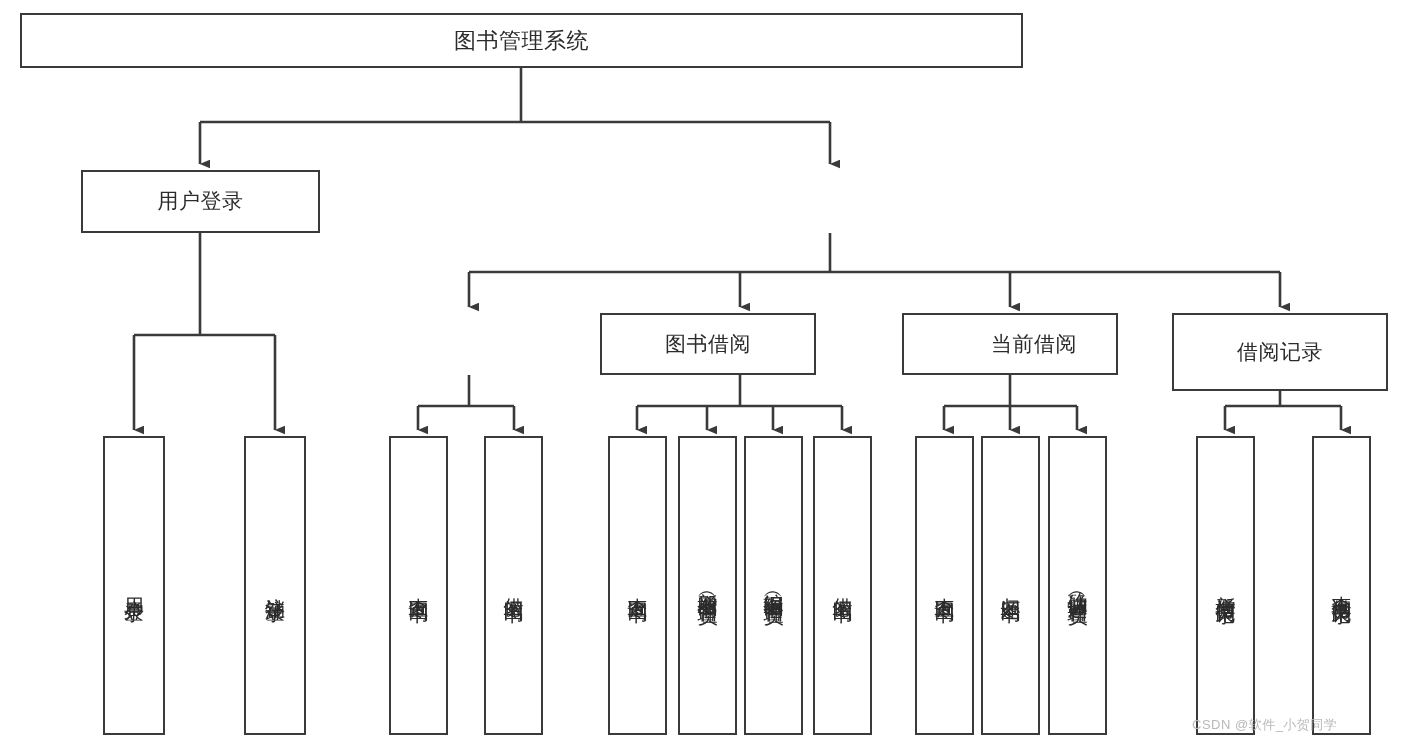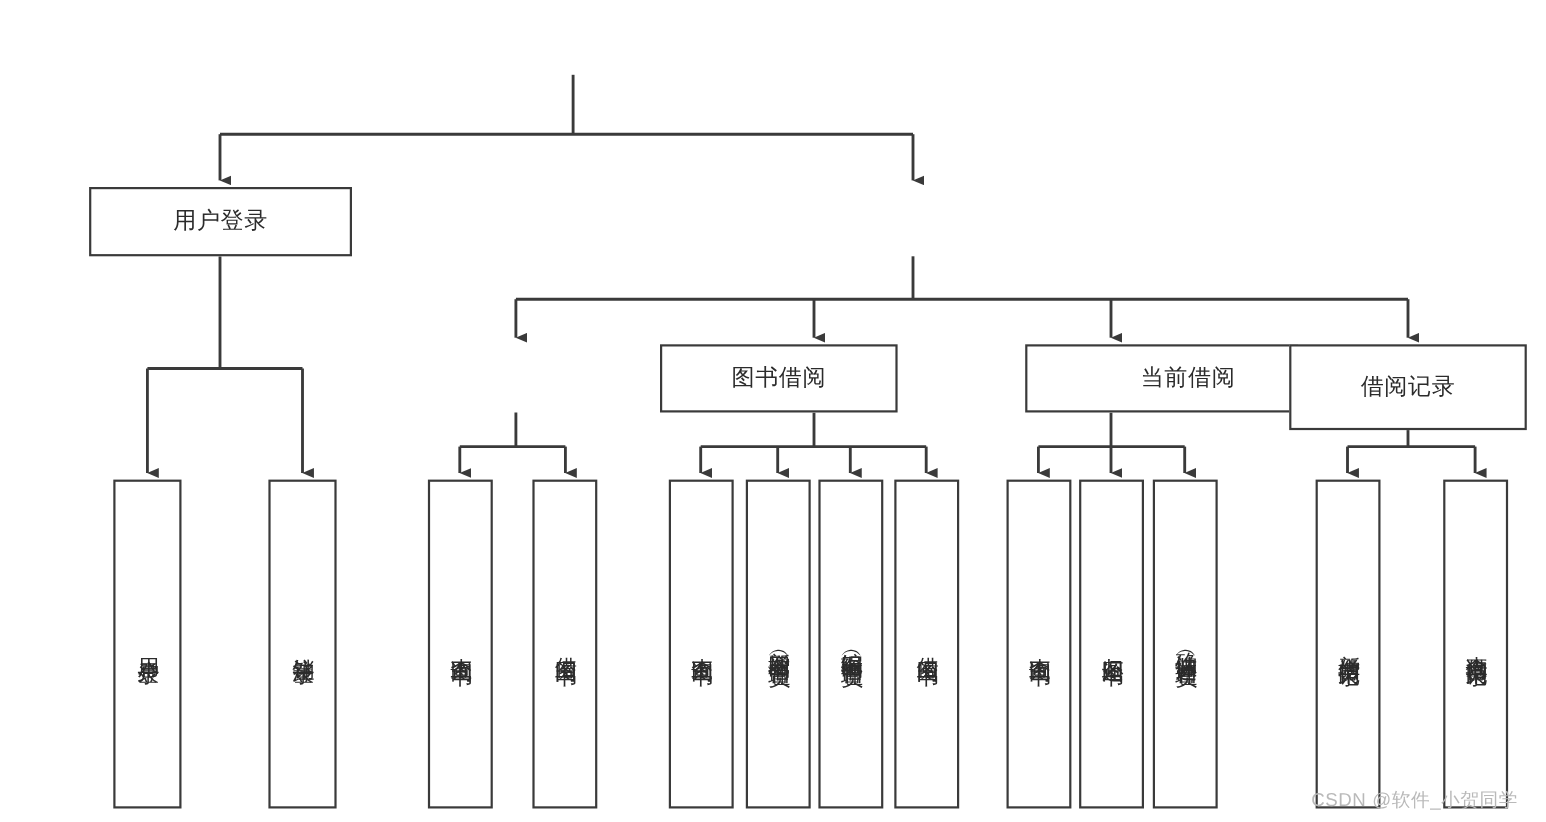--- a/index.html
+++ b/index.html
@@ -52,21 +52,21 @@
     writing-mode: vertical-rl;
     text-orientation: upright;
     font-size: 20px;
     letter-spacing: 2px;
     line-height: 1.05;
   }
   .node.root .label { font-size: 22px; }
   .watermark {
     position: absolute;
     color: #b9b9b9;
-    font-size: 17px;
+    font-size: 13px;
     white-space: nowrap;
     letter-spacing: 0.5px;
   }
 </style>
 </head>
 <body>
 
 <div id="diagram-root">
 
   <svg id="edge-layer" viewBox="0 0 1405 747" width="1405" height="747" xmlns="http://www.w3.org/2000/svg">
@@ -113,32 +113,35 @@
       <path d="M 1010,406 L 1010,430" marker-end="url(#arrowhead)"></path>
       <path d="M 1077,406 L 1077,430" marker-end="url(#arrowhead)"></path>
 
       <path d="M 1280,375 L 1280,406"></path>
       <path d="M 1225,406 L 1341,406"></path>
       <path d="M 1225,406 L 1225,430" marker-end="url(#arrowhead)"></path>
       <path d="M 1341,406 L 1341,430" marker-end="url(#arrowhead)"></path>
     </g>
   </svg>
 
+  <div class="node root horizontal" style="left:20px; top:13px; width:1003px; height:55px;">
+    <span class="label">图书管理系统</span>
+  </div>
 
   <div class="node horizontal" style="left:81px; top:170px; width:239px; height:63px;">
     <span class="label">用户登录</span>
   </div>
 
 
 
   <div class="node horizontal" style="left:600px; top:313px; width:216px; height:62px;">
     <span class="label">图书借阅</span>
   </div>
 
-  <div class="node horizontal" style="left:932px; top:313px; width:248px; height:62px;padding-left:48px;">
+  <div class="node horizontal" style="left:902px; top:313px; width:216px; height:62px;padding-left:48px;">
     <span class="label">当前借阅</span>
   </div>
 
   <div class="node horizontal" style="left:1172px; top:313px; width:216px; height:78px;">
     <span class="label">借阅记录</span>
   </div>
 
   <div class="node vertical" style="left:103px; top:436px; width:62px; height:299px;">
     <span class="label">用户登录</span>
   </div>

